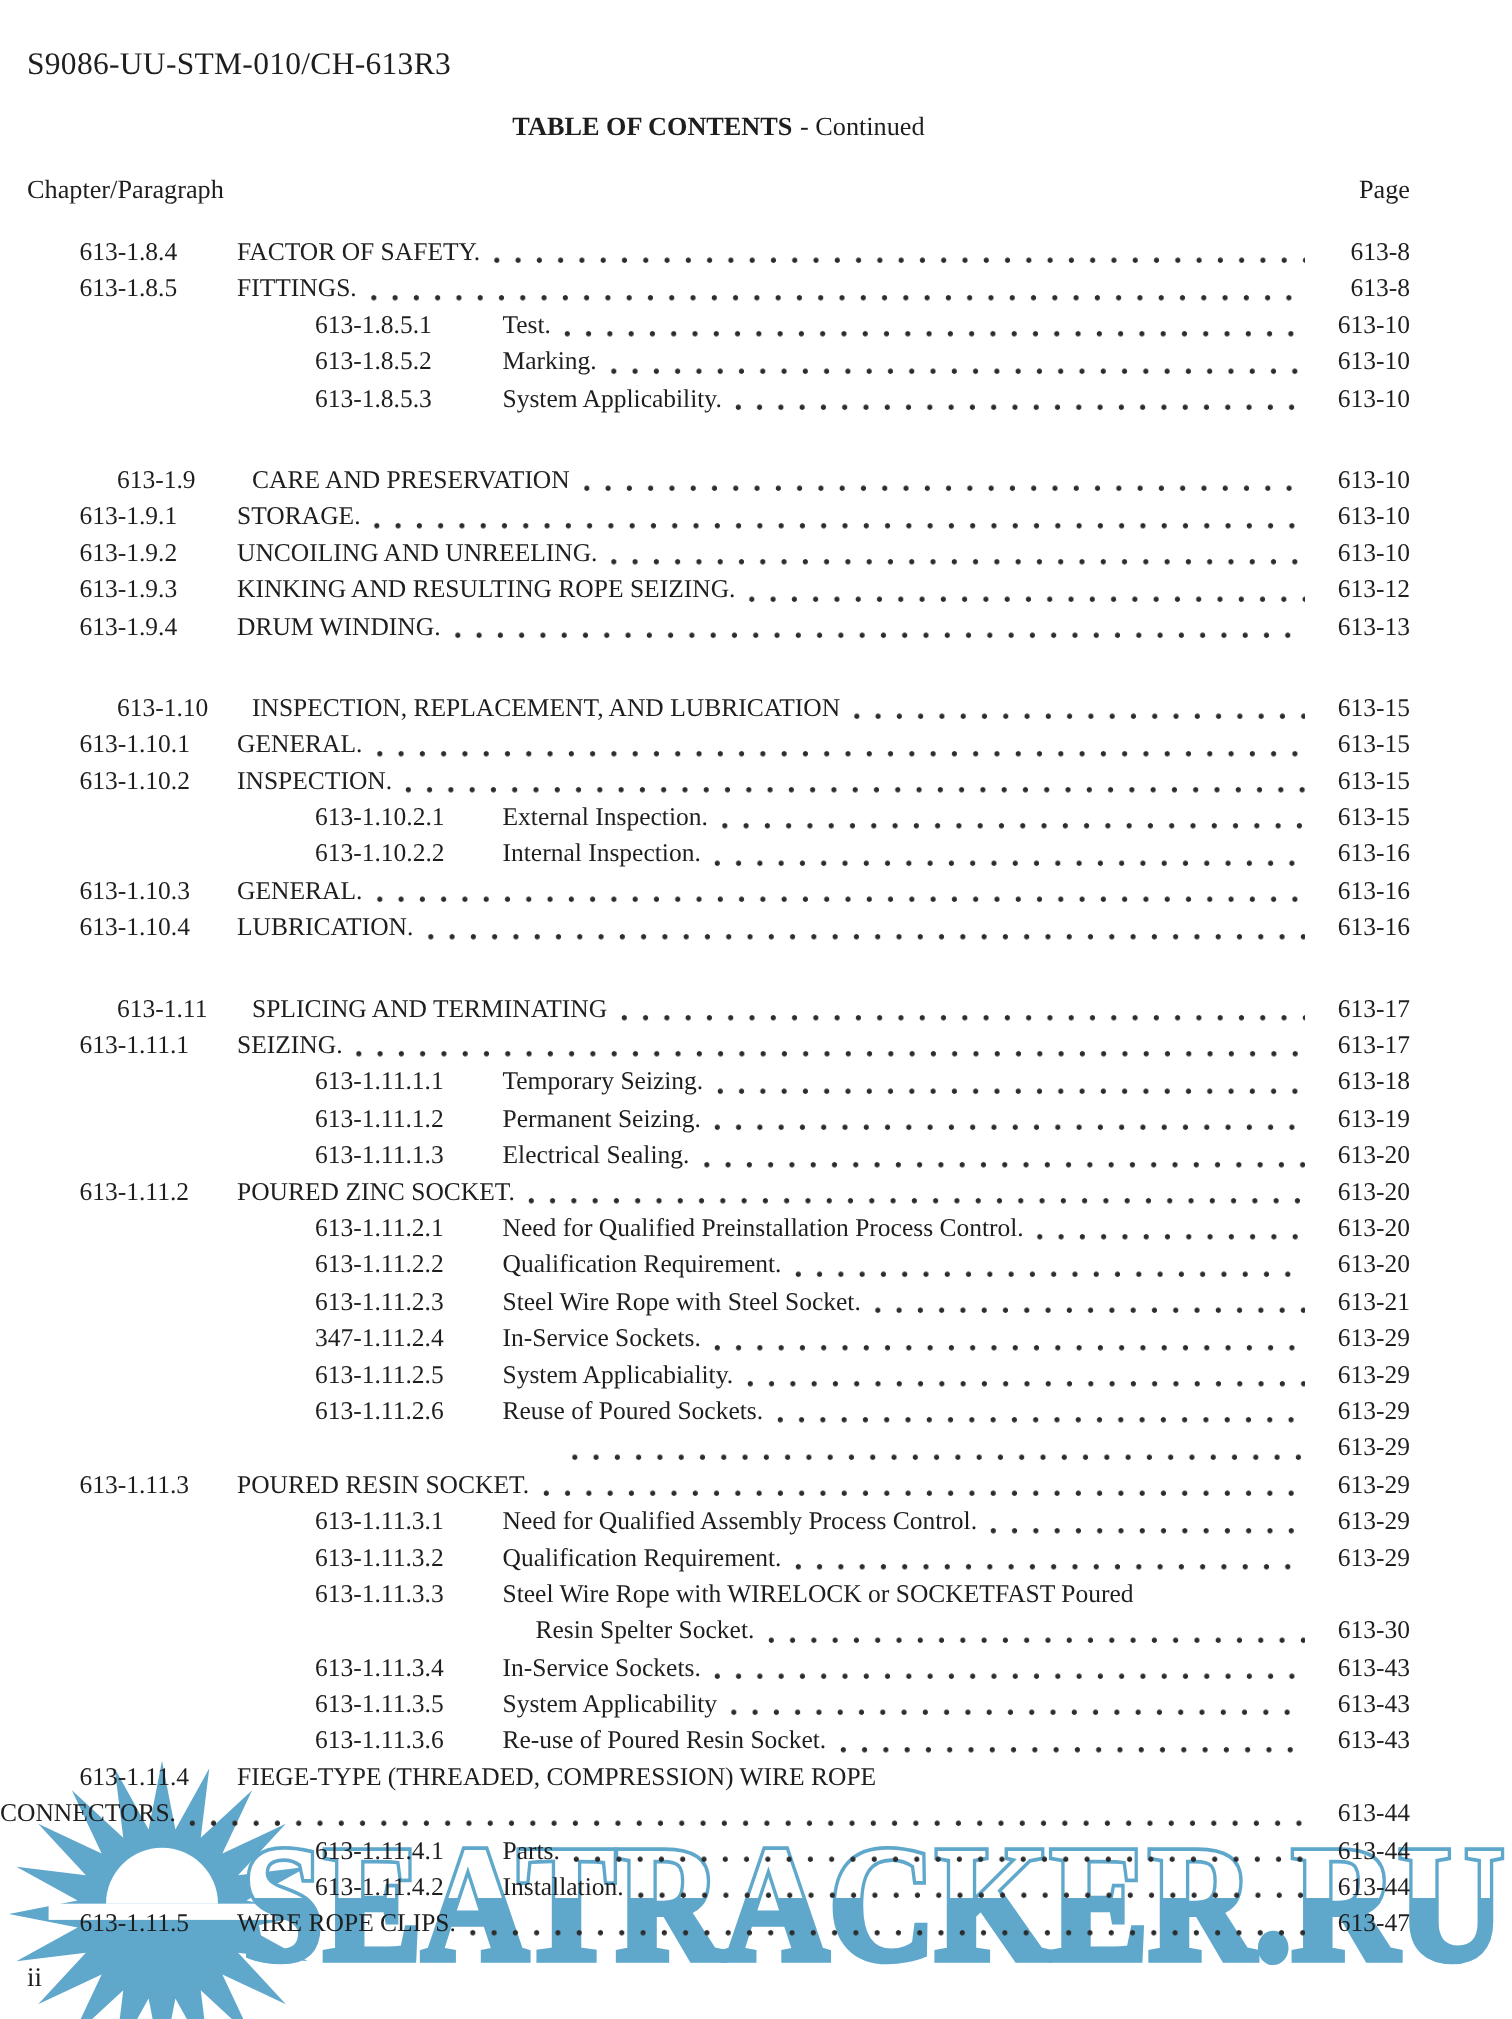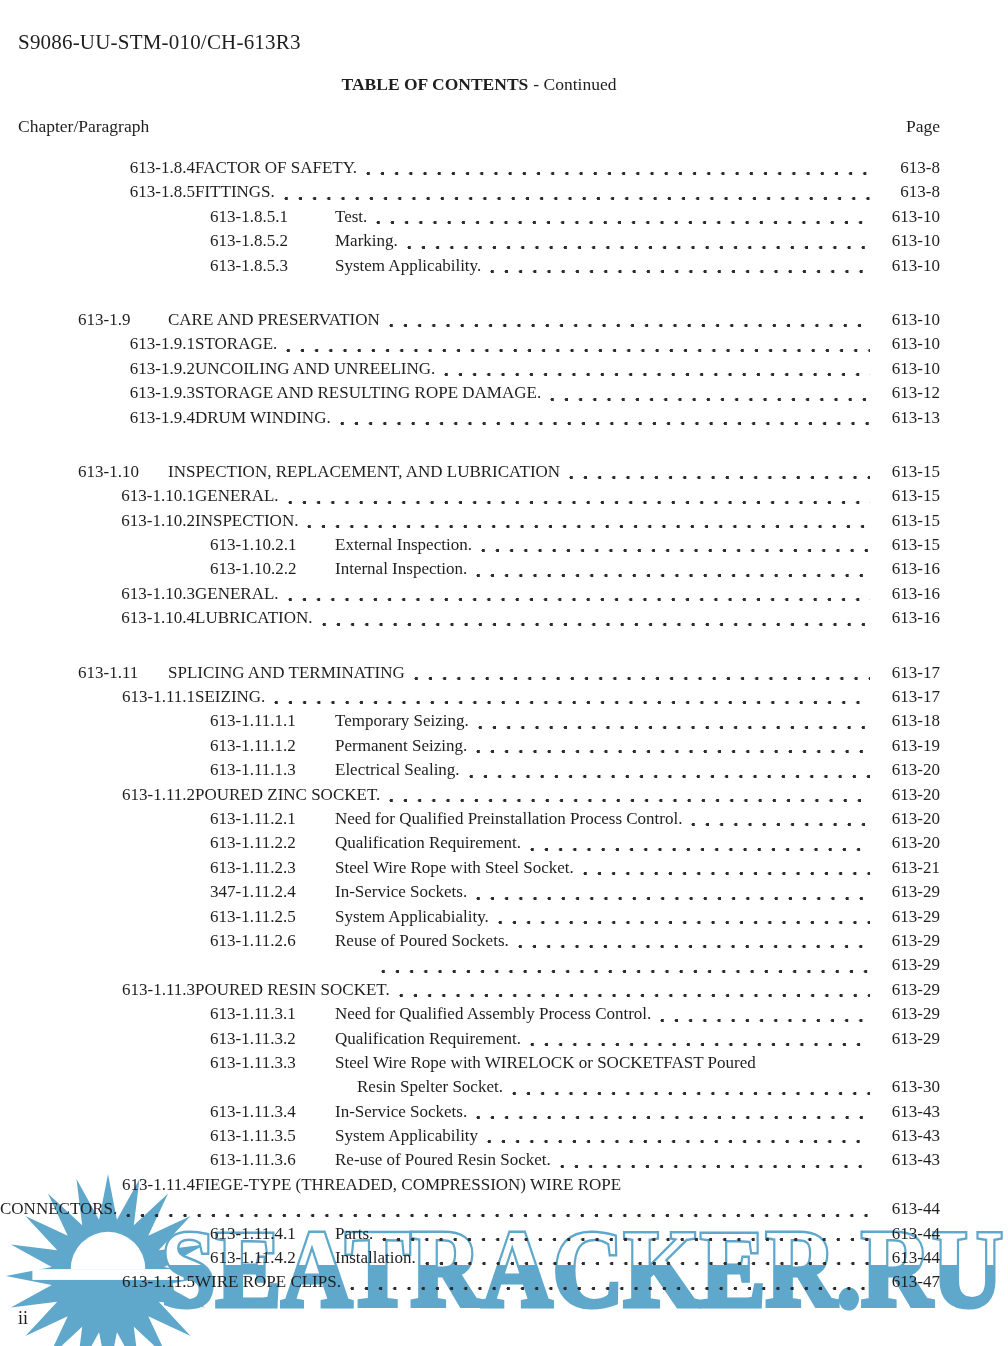--- a/index.html
+++ b/index.html
@@ -19,21 +19,21 @@
   .toc-heading .bold{font-weight:bold;}
   .toc-heading .suffix{margin-left:5px;}
   .col-heads{position:absolute;left:18px;right:68px;top:116px;display:flex;
              justify-content:space-between;font-size:17.5px;}
 
   .toc-list{position:absolute;left:0;right:0;top:156px;}
   .row{display:flex;height:24.4px;line-height:24.4px;padding-right:68px;font-size:17px;}
   .row.gap{margin-top:30px;}
   .num{flex:none;white-space:pre;}
   .lv1 .num{margin-left:78px;width:90px;}
-  .lv2 .num{margin-left:90px;width:105px;text-align:right;}
+  .lv2 .num{margin-left:53px;width:105px;}
   .lv3 .num{margin-left:210px;width:125px;}
   .title{flex:none;white-space:pre;}
   .leader{flex:1 1 auto;min-width:16px;align-self:flex-end;height:5px;margin:0 10px 4px 9px;
           background-image:radial-gradient(circle at 2.2px 2.5px,#2c2c2c 1.5px,rgba(0,0,0,0) 2px);
           background-size:14.2px 5px;background-repeat:repeat-x;}
   .pagecol{flex:none;width:60px;text-align:right;white-space:pre;}
   .cont-l2{}
   .cont-l3{padding-left:357px;}
   .cont-dots{padding-left:372px;}
 
@@ -119,21 +119,21 @@
           <span class="pagecol">613-10</span>
         </div>
         <div class="row lv2">
           <span class="num">613-1.9.2</span>
           <span class="title">UNCOILING AND UNREELING.</span>
           <span class="leader"></span>
           <span class="pagecol">613-10</span>
         </div>
         <div class="row lv2">
           <span class="num">613-1.9.3</span>
-          <span class="title">STORAGE AND RESULTING ROPE DAMAGE.</span>
+          <span class="title">KINKING AND RESULTING ROPE SEIZING.</span>
           <span class="leader"></span>
           <span class="pagecol">613-12</span>
         </div>
         <div class="row lv2">
           <span class="num">613-1.9.4</span>
           <span class="title">DRUM WINDING.</span>
           <span class="leader"></span>
           <span class="pagecol">613-13</span>
         </div>
         <div class="row lv1 gap">

